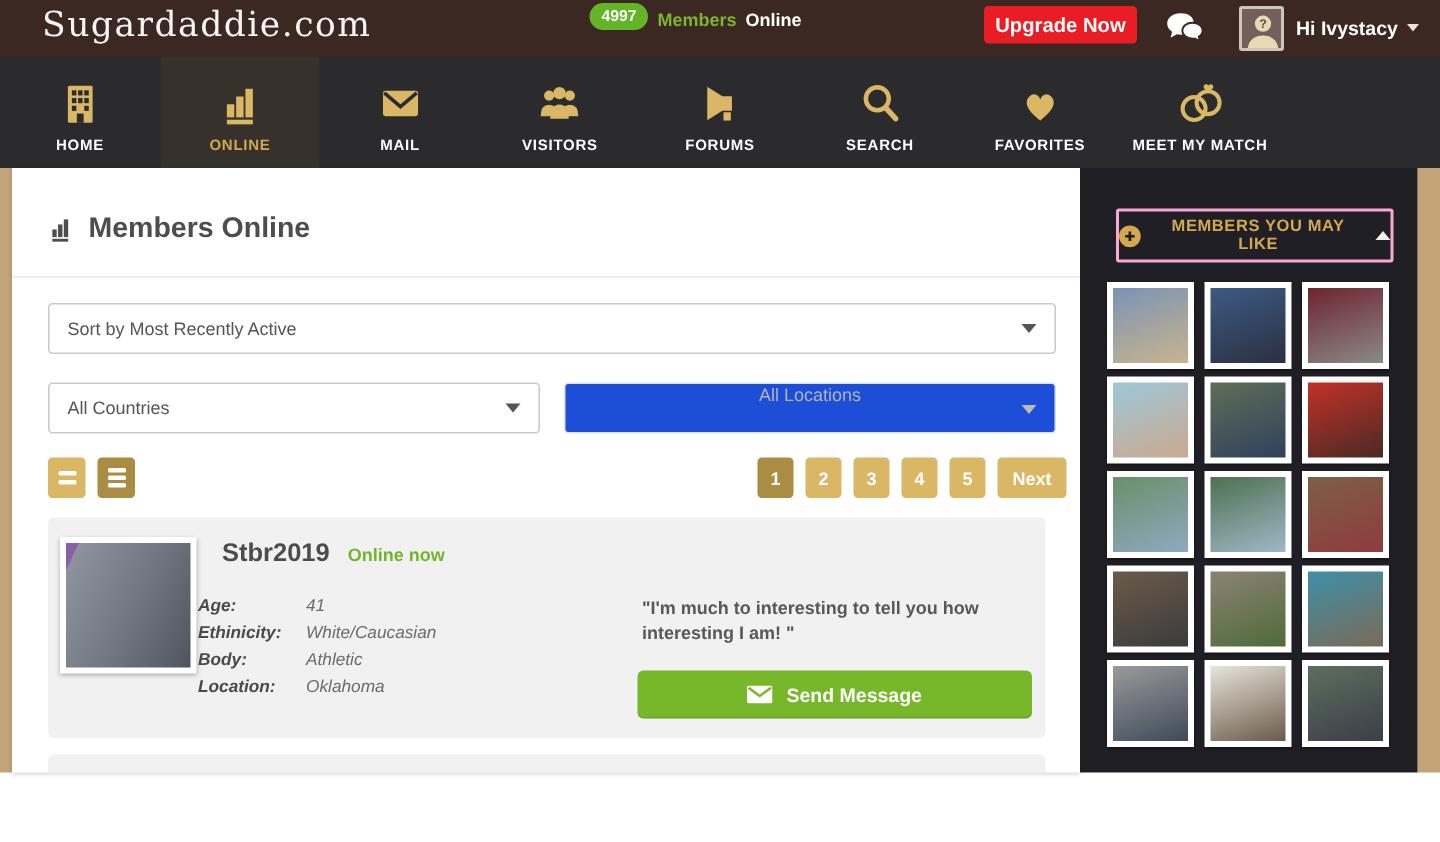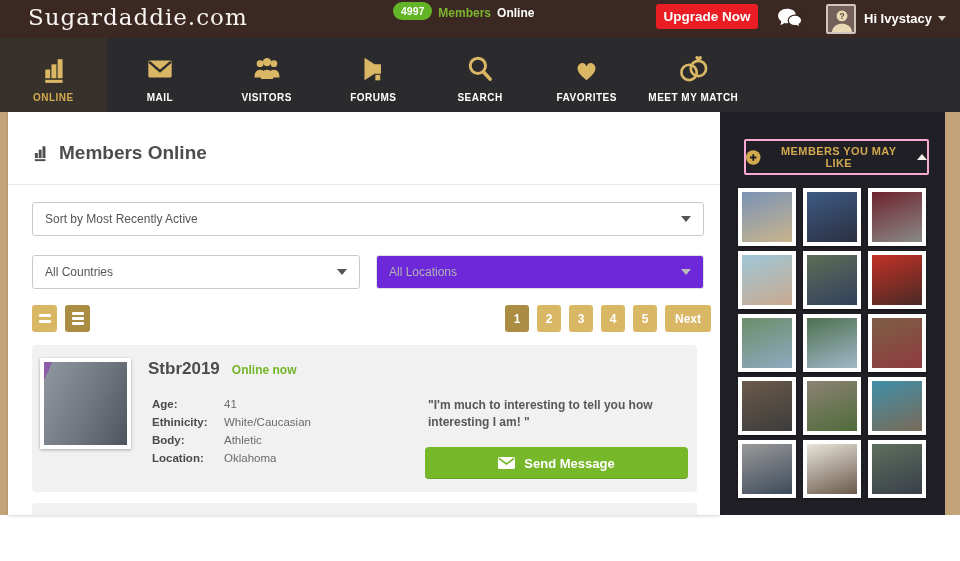--- a/index.html
+++ b/index.html
@@ -47,22 +47,22 @@
   .page-title { font-size:19px; font-weight:bold; color:#4d4d4d; }
   .head-divider { position:absolute; left:0; top:72px; width:712px; height:1px; background:#e8e8e8; }
 
   .select-box { position:absolute; height:34px; background:#fff; border:1px solid #c9c9c9;
                 border-radius:3px; display:flex; align-items:center; padding:0 12px;
                 font-size:12px; color:#555; cursor:pointer; }
   .select-box .sel-caret { margin-left:auto; width:0; height:0; border-left:5px solid transparent;
                 border-right:5px solid transparent; border-top:6px solid #555; }
   .sel-sort     { left:24px; top:90px;  width:672px; }
   .sel-country  { left:24px; top:143px; width:328px; }
-  .sel-location { left:368px; top:143px; width:328px; background:#6d28d9; border-color:#e2e2e2;
-                  color:#b3b3b3; cursor:default; }
+  .sel-location { left:368px; top:143px; width:328px; background:#1d4ed8; border-color:#e2e2e2;
+                  color:#b3b3b3; cursor:default;flex-direction:column; }
   .sel-location .sel-caret { border-top-color:#bbb; }
 
   .toggles { position:absolute; left:24px; top:193px; display:flex; gap:8px; }
   .toggle-btn { width:25px; height:27px; border:none; border-radius:3px; background:#d9b765;
                 display:flex; flex-direction:column; align-items:center; justify-content:center;
                 gap:2.5px; cursor:pointer; }
   .toggle-btn.active { background:#aa8c43; }
   .toggle-bar { width:12px; background:#fff; border-radius:1px; }
 
   .pagination { position:absolute; left:497px; top:193px; display:flex; gap:8px; }
@@ -75,21 +75,21 @@
   
   .member-card { position:absolute; left:24px; top:233px; width:665px; height:147px;
                  background:#f1f1f2; border-radius:4px; }
   .member-photo { position:absolute; left:8px; top:13px; width:91px; height:91px;
                   background:#fff; padding:4px; box-shadow:0 1px 3px rgba(0,0,0,.3); }
   .member-photo .ph { width:100%; height:100%;
       background:linear-gradient(115deg,#8a5fa8 0%,#8a5fa8 7%,#8d939c 7%,#6f767f 55%,#4e555e 100%); }
   .member-name-row { position:absolute; left:116px; top:14px; display:flex; align-items:baseline; gap:12px; }
   .member-name { font-size:17px; font-weight:bold; color:#4c4c4c; }
   .member-status { font-size:12px; font-weight:bold; color:#74b529; }
-  .member-details { position:absolute; left:120px; top:50px; }
+  .member-details { position:absolute; left:100px; top:50px;font-style:italic; }
   .detail-row { display:flex; height:18px; align-items:center; }
   .detail-label { width:72px; font-size:11.5px; font-weight:bold; color:#4a4a4a; }
   .detail-value { font-size:11.5px; color:#6b6b6b; }
   .member-quote { position:absolute; left:396px; top:52px; width:258px; font-size:12px;
                   font-weight:bold; color:#585858; line-height:17px; }
   .send-btn { position:absolute; left:393px; top:102px; width:263px; height:32px; border:none;
               border-radius:4px; background:#77b72a; color:#fff; font-size:13px; font-weight:bold;
               font-family:inherit; display:flex; align-items:center; justify-content:center;
               gap:9px; cursor:pointer; box-shadow:inset 0 -1px 0 rgba(0,0,0,.12); }
   .next-card-stub { position:absolute; left:24px; top:391px; width:665px; height:12px;
@@ -142,20 +142,39 @@
       </svg>
     </div>
 
     <div class="greeting">
       <span>Hi Ivystacy</span>
       <span class="caret-down-sm"></span>
     </div>
   </div>
 
   <nav class="nav" id="nav-bar">
+      <div class="nav-item">
+        <span class="nav-icon">
+          <svg width="33" height="33" viewBox="0 0 32 32">
+            <rect x="8" y="4" width="16" height="24" rx="1" fill="#d9b765"></rect>
+            <g fill="#2b2a2c">
+              <rect x="10.6" y="7" width="2.9" height="3.3"></rect>
+              <rect x="14.6" y="7" width="2.9" height="3.3"></rect>
+              <rect x="18.6" y="7" width="2.9" height="3.3"></rect>
+              <rect x="10.6" y="12" width="2.9" height="3.3"></rect>
+              <rect x="14.6" y="12" width="2.9" height="3.3"></rect>
+              <rect x="18.6" y="12" width="2.9" height="3.3"></rect>
+              <rect x="10.6" y="17" width="2.9" height="3.3"></rect>
+              <rect x="18.6" y="17" width="2.9" height="3.3"></rect>
+              <rect x="13.8" y="22" width="4.4" height="6"></rect>
+            </g>
+          </svg>
+        </span>
+        <span class="nav-label">HOME</span>
+      </div>
       <div class="nav-item active">
         <span class="nav-icon">
           <svg width="33" height="33" viewBox="0 0 32 32">
             <g fill="#d9b765">
               <rect x="8" y="16" width="4.8" height="8.5"></rect>
               <rect x="14" y="11" width="4.8" height="13.5"></rect>
               <rect x="20" y="6" width="4.8" height="18.5"></rect>
               <rect x="8" y="26" width="16.8" height="3"></rect>
             </g>
           </svg>

